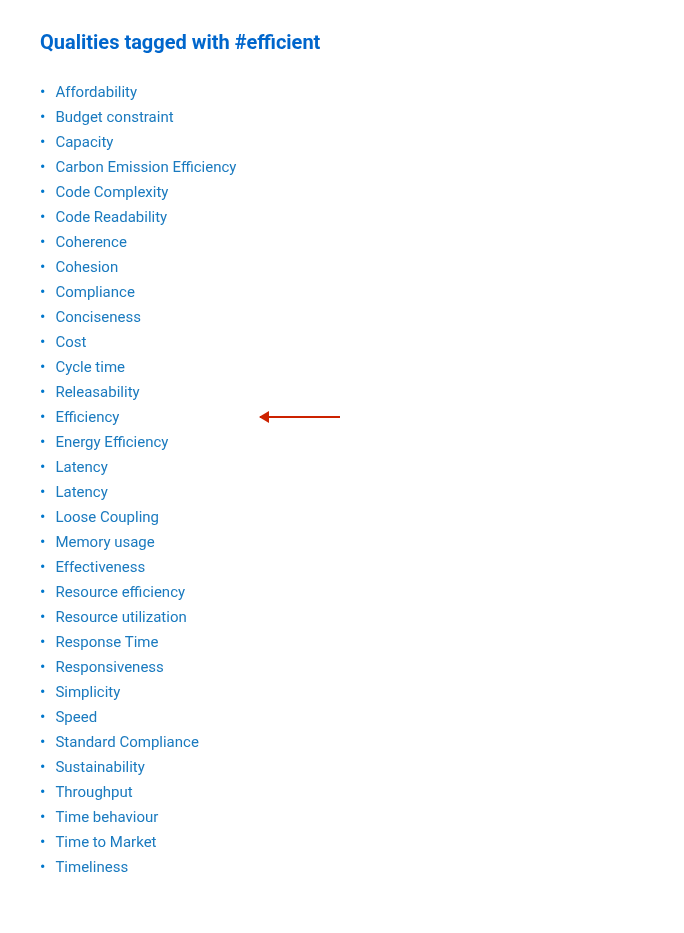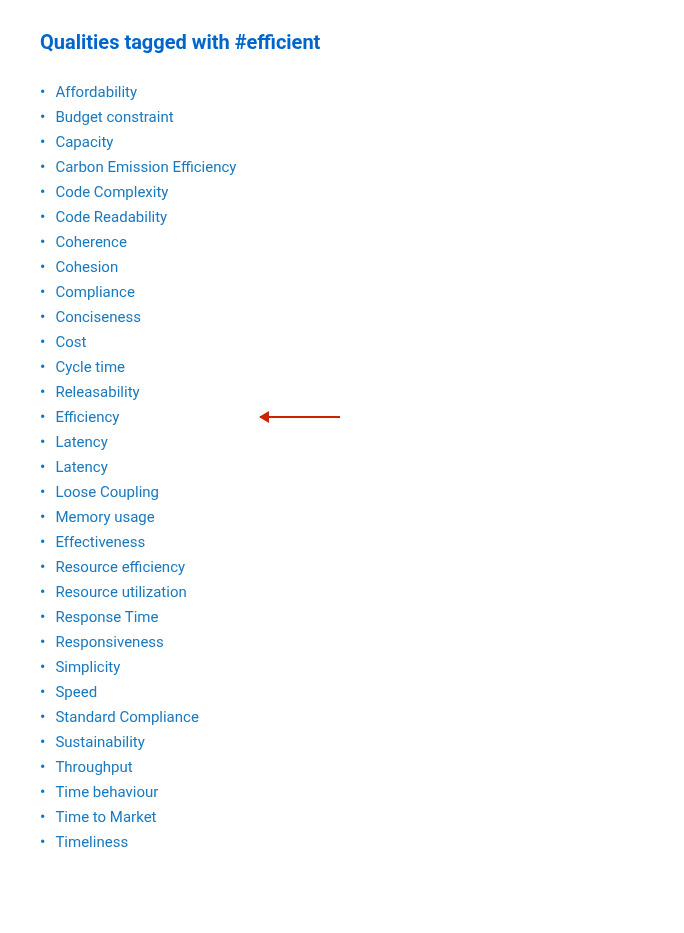--- a/index.html
+++ b/index.html
@@ -126,20 +126,23 @@
     <li>
       <a href="#">Releasability</a>
     </li>
     <li>
       <a href="#">Efficiency</a>
       <div class="arrow-annotation">
         <div class="arrow-line"></div>
       </div>
     </li>
     <li>
+      <a href="#">Energy Efficiency</a>
+    </li>
+    <li>
       <a href="#">Latency</a>
     </li>
     <li>
       <a href="#">Latency</a>
     </li>
     <li>
       <a href="#">Loose Coupling</a>
     </li>
     <li>
       <a href="#">Memory usage</a>

